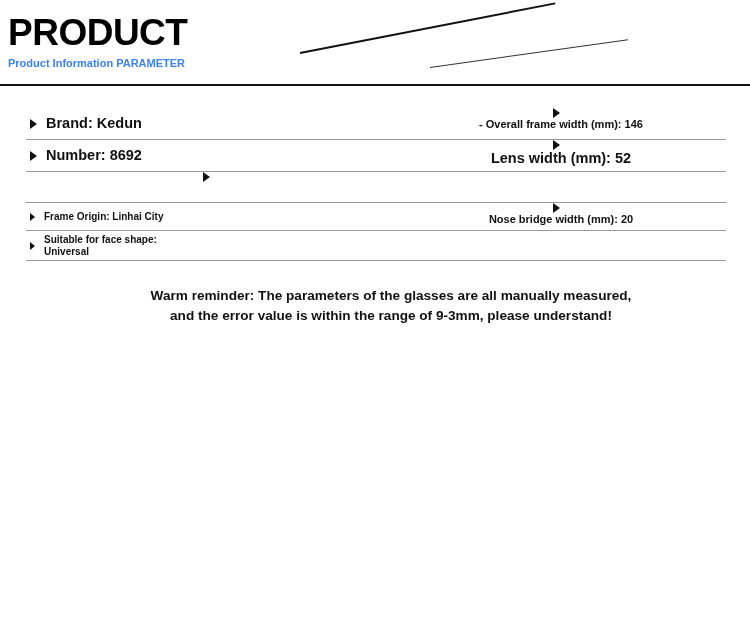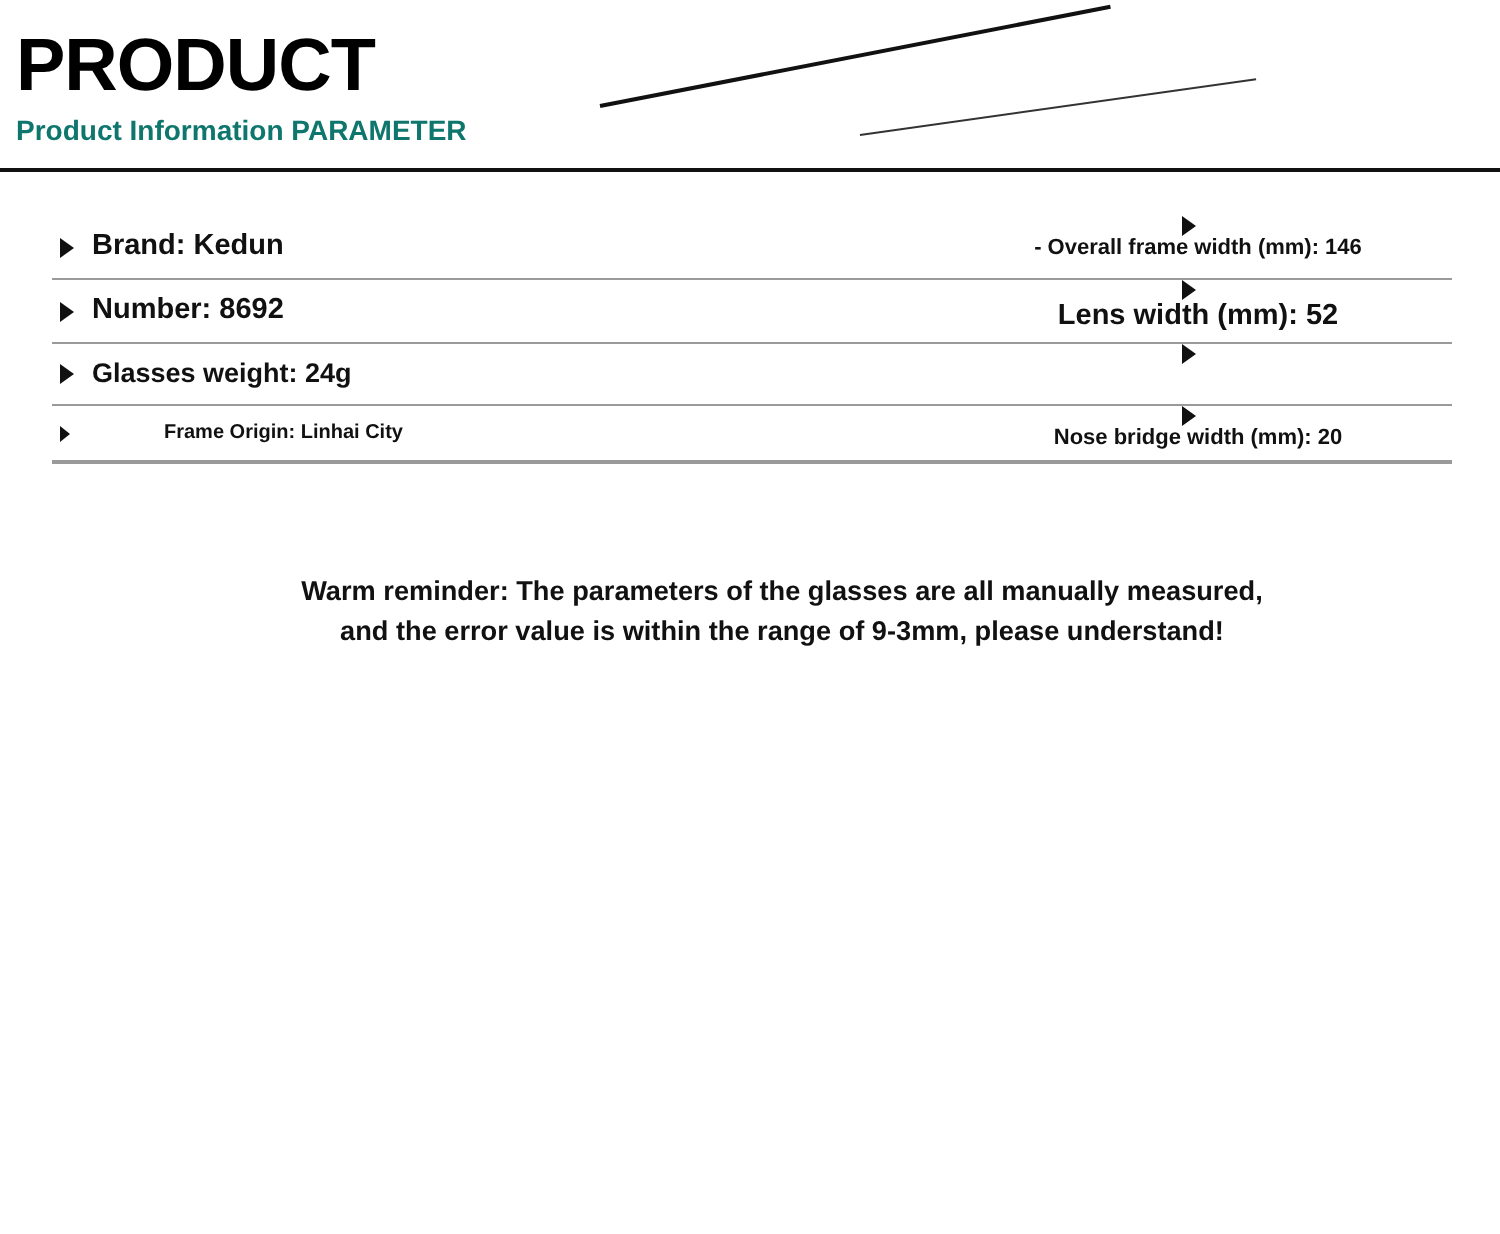--- a/index.html
+++ b/index.html
@@ -30,23 +30,23 @@
     font-size: 37px;
     font-weight: bold;
     letter-spacing: -0.5px;
     line-height: 1;
     color: #000;
   }
   .header-sub {
     position: absolute;
     left: 8px;
     top: 58px;
-    font-size: 14px;
-    font-weight: bold;
-    color: #0f766e;
+    font-size: 11px;
+    font-weight: bold;
+    color: #3b82f6;
     line-height: 1;
   }
   .header-rule {
     position: absolute;
     left: 0;
     top: 84px;
     width: 750px;
     height: 2px;
     background: #111;
   }
@@ -76,21 +76,20 @@
     position: absolute;
     left: 26px;
     top: 108px;
     width: 700px;
   }
   .spec-row {
     display: flex;
     width: 100%;
     border-bottom: 1px solid #9a9a9a;
     box-sizing: border-box;
-    gap: 38px;
   }
   .spec-cell {
     flex: 0 0 50%;
     display: flex;
     align-items: center;
     box-sizing: border-box;
     padding: 0 4px;
     min-height: 30px;
   }
   .spec-cell.right { padding-left: 24px; flex-direction: column; }
@@ -107,21 +106,21 @@
     border-top-width: 4px;
     border-bottom-width: 4px;
   }
   .spec-label {
     font-weight: bold;
     line-height: 1.18;
   }
   .s-18 { font-size: 14.5px; }
   .s-16 { font-size: 13.5px; }
   .s-13 { font-size: 11px; }
-  .s-12 { font-size: 10px; margin-left: 38px; }
+  .s-12 { font-size: 10px; }
 
   .row-h1 .spec-cell { min-height: 31px; }
   .row-h2 .spec-cell { min-height: 31px; }
   .row-h3 .spec-cell { min-height: 30px; }
   .row-h4 .spec-cell { min-height: 27px; }
   .row-h5 .spec-cell { min-height: 29px; }
 
   
   .reminder {
     position: absolute;
@@ -181,41 +180,42 @@
       <span class="tri"></span>
       <span class="spec-label s-18">Number: 8692</span>
     </div>
     <div class="spec-cell right">
       <span class="tri"></span>
       <span class="spec-label s-18">Lens width (mm): 52</span>
     </div>
   </div>
 
   <div class="spec-row row-h3">
-    <div class="spec-cell">
-      <span class="tri"></span>
-      <span class="spec-label s-16">Glasses weight: 24g</span>
-    </div>
     <div class="spec-cell right">
       <span class="tri"></span>
     </div>
   </div>
 
   <div class="spec-row row-h4">
     <div class="spec-cell">
       <span class="tri small"></span>
       <span class="spec-label s-12">Frame Origin: Linhai City</span>
     </div>
     <div class="spec-cell right">
       <span class="tri"></span>
       <span class="spec-label s-13">Nose bridge width (mm): 20</span>
     </div>
   </div>
 
   <div class="spec-row row-h5">
+    <div class="spec-cell">
+      <span class="tri small"></span>
+      <span class="spec-label s-12" style="white-space:pre-line">Suitable for face shape:
+Universal</span>
+    </div>
   </div>
 
 </div>
 
 <div class="reminder">
   <div>Warm reminder: The parameters of the glasses are all manually measured,</div>
   <div>and the error value is within the range of 9-3mm, please understand!</div>
 </div>
 
 <div class="diagram-area">

